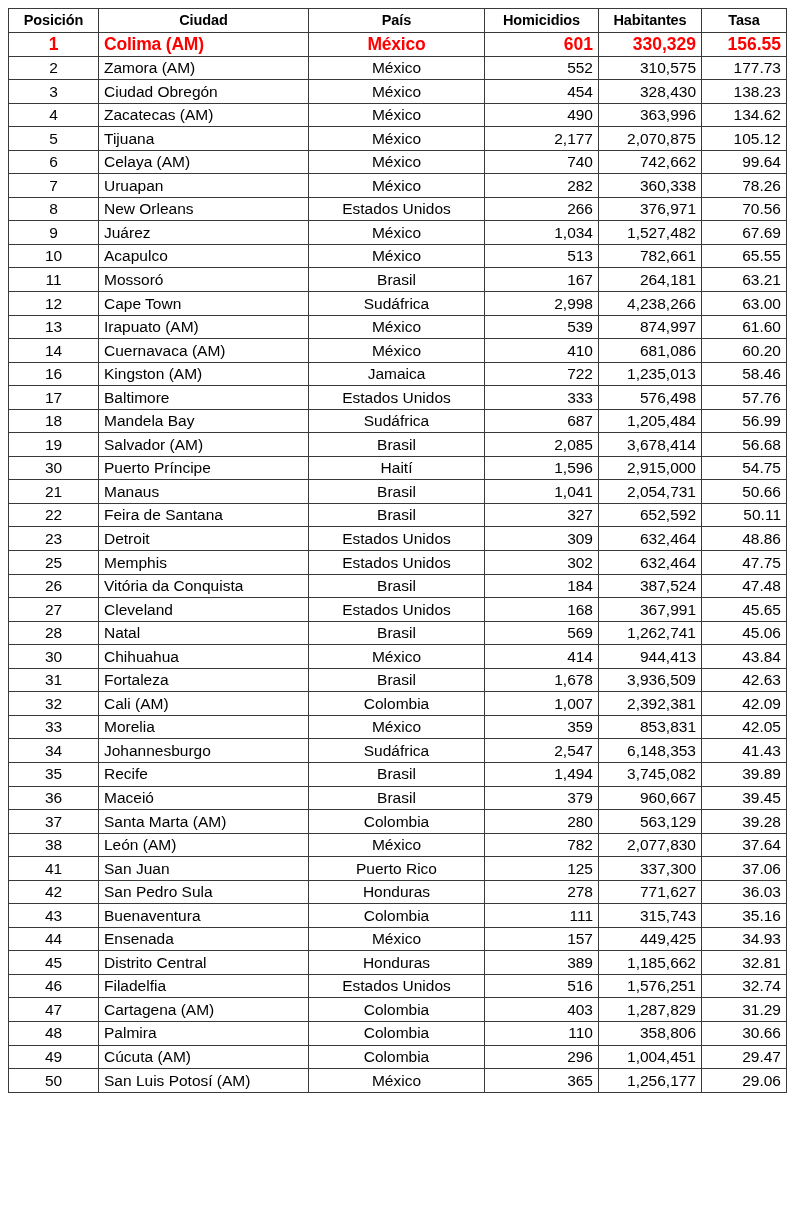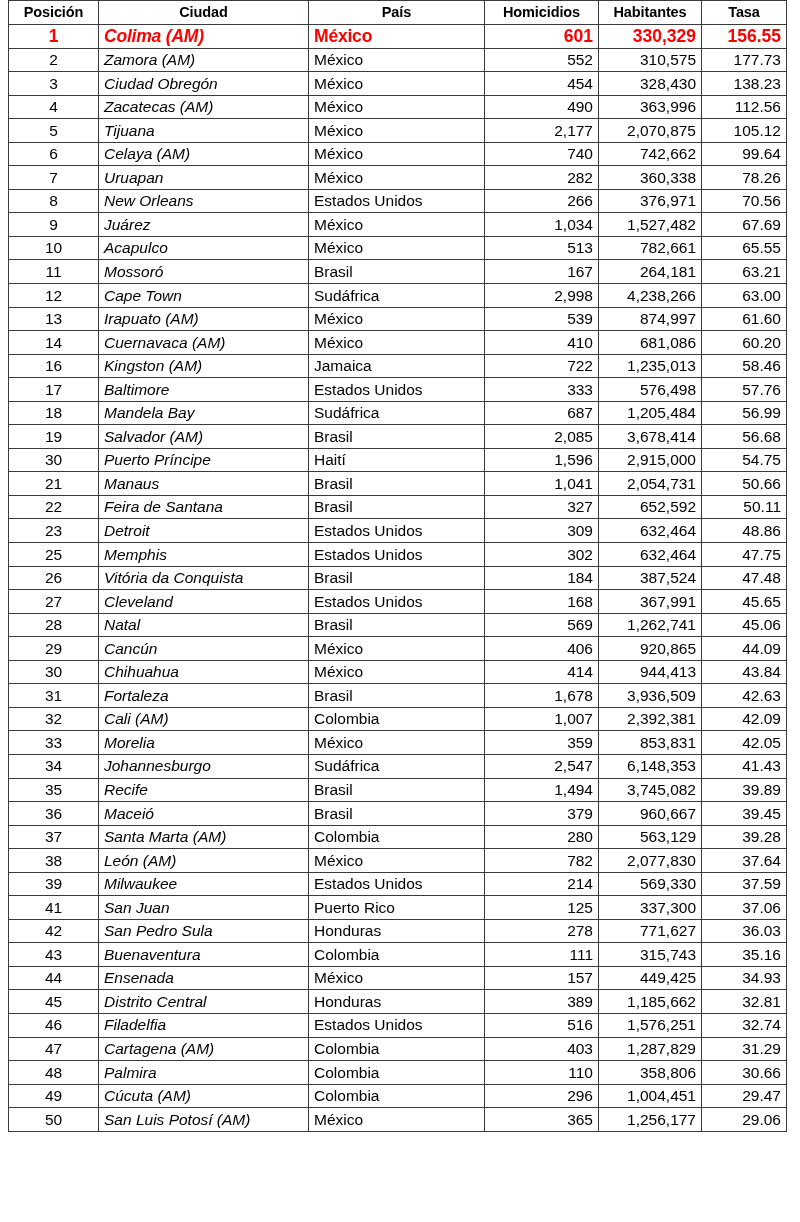--- a/index.html
+++ b/index.html
@@ -11,21 +11,21 @@
     height: 1222px;
     overflow: hidden;
   }
   body {
     font-family: "Liberation Sans", sans-serif;
     color: #000000;
   }
   #ranking-table-wrap {
     position: absolute;
     left: 8px;
-    top: 0;
+    top: 8px;
     width: 778px;
   }
   table.ranking {
     border-collapse: collapse;
     width: 778px;
     table-layout: fixed;
     font-size: 15.5px;
     line-height: 1;
   }
   table.ranking col.c-pos   { width: 90px;  }
@@ -46,22 +46,22 @@
   }
   table.ranking thead th {
     font-weight: bold;
     text-align: center;
     font-size: 14.5px;
     height: 24px;
     letter-spacing: -0.1px;
   }
   
   td.pos  { text-align: center; }
-  td.city { text-align: left; font-style: italic;  }
-  td.country { text-align: left; }
+  td.city { text-align: left;  }
+  td.country { text-align: center; }
   td.num  { text-align: right; padding-right: 6px; }
 
   
   tr.highlight td {
     color: #FF0000;
     font-weight: bold;
     font-size: 17.5px;
   }
   tr.highlight td.city,
   tr.highlight td.country { letter-spacing: -0.2px; }
@@ -113,21 +113,21 @@
           <td class="num">454</td>
           <td class="num">328,430</td>
           <td class="num">138.23</td>
         </tr>
         <tr>
           <td class="pos">4</td>
           <td class="city">Zacatecas (AM)</td>
           <td class="country">México</td>
           <td class="num">490</td>
           <td class="num">363,996</td>
-          <td class="num">112.56</td>
+          <td class="num">134.62</td>
         </tr>
         <tr>
           <td class="pos">5</td>
           <td class="city">Tijuana</td>
           <td class="country">México</td>
           <td class="num">2,177</td>
           <td class="num">2,070,875</td>
           <td class="num">105.12</td>
         </tr>
         <tr>
@@ -292,28 +292,20 @@
         </tr>
         <tr>
           <td class="pos">28</td>
           <td class="city">Natal</td>
           <td class="country">Brasil</td>
           <td class="num">569</td>
           <td class="num">1,262,741</td>
           <td class="num">45.06</td>
         </tr>
         <tr>
-          <td class="pos">29</td>
-          <td class="city">Cancún</td>
-          <td class="country">México</td>
-          <td class="num">406</td>
-          <td class="num">920,865</td>
-          <td class="num">44.09</td>
-        </tr>
-        <tr>
           <td class="pos">30</td>
           <td class="city">Chihuahua</td>
           <td class="country">México</td>
           <td class="num">414</td>
           <td class="num">944,413</td>
           <td class="num">43.84</td>
         </tr>
         <tr>
           <td class="pos">31</td>
           <td class="city">Fortaleza</td>
@@ -372,28 +364,20 @@
         </tr>
         <tr>
           <td class="pos">38</td>
           <td class="city">León (AM)</td>
           <td class="country">México</td>
           <td class="num">782</td>
           <td class="num">2,077,830</td>
           <td class="num">37.64</td>
         </tr>
         <tr>
-          <td class="pos">39</td>
-          <td class="city">Milwaukee</td>
-          <td class="country">Estados Unidos</td>
-          <td class="num">214</td>
-          <td class="num">569,330</td>
-          <td class="num">37.59</td>
-        </tr>
-        <tr>
           <td class="pos">41</td>
           <td class="city">San Juan</td>
           <td class="country">Puerto Rico</td>
           <td class="num">125</td>
           <td class="num">337,300</td>
           <td class="num">37.06</td>
         </tr>
         <tr>
           <td class="pos">42</td>
           <td class="city">San Pedro Sula</td>

